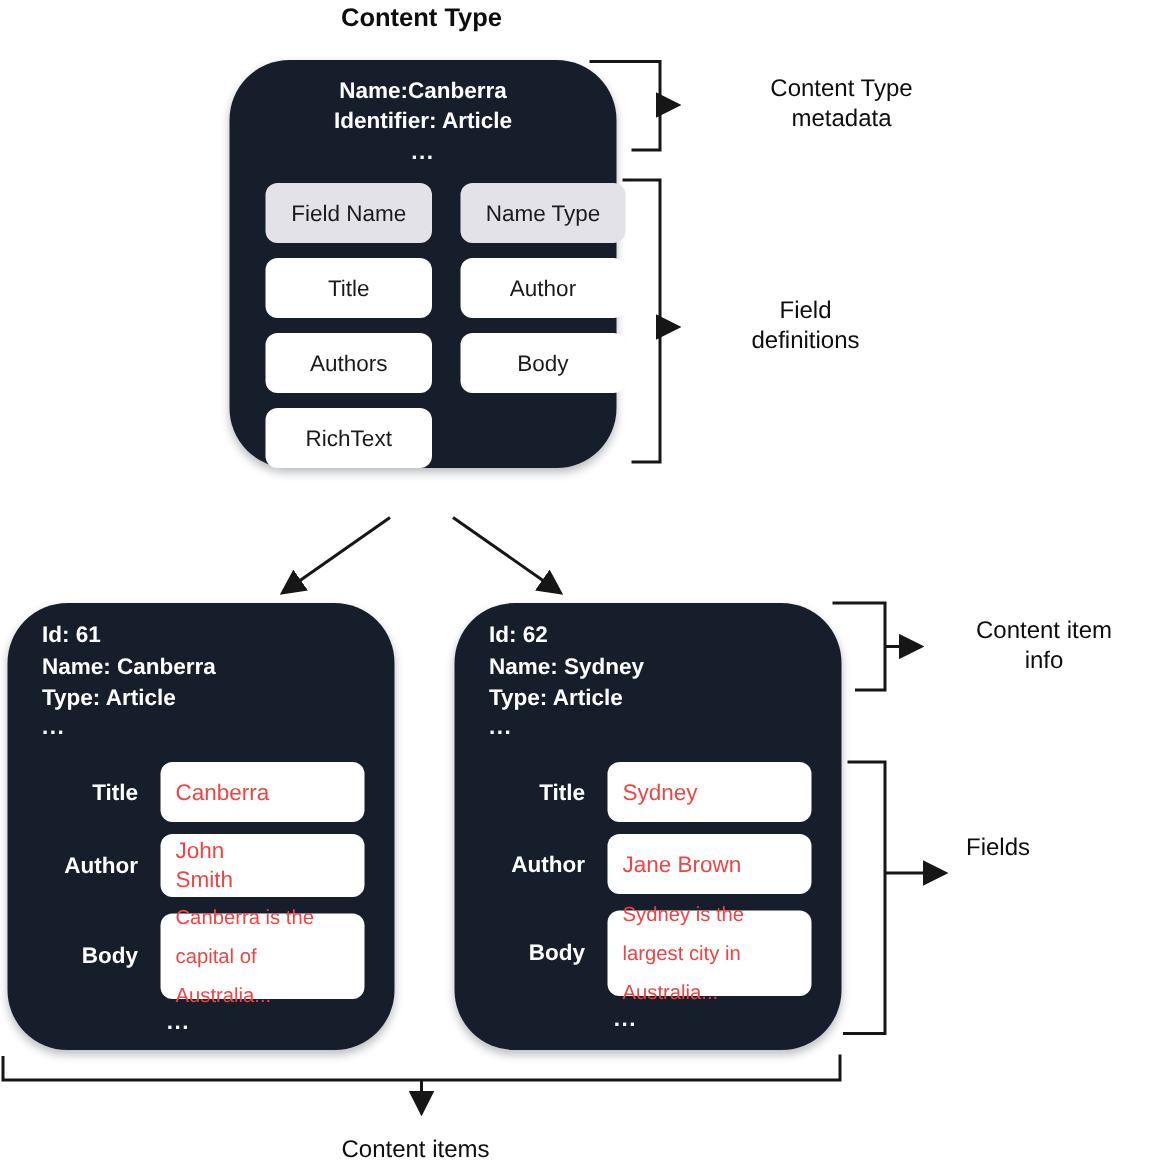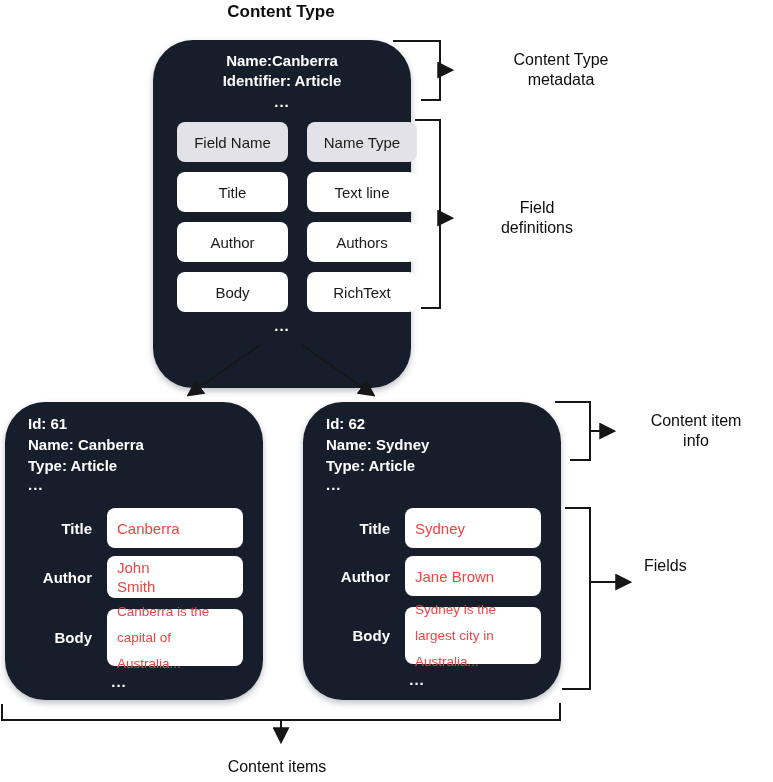--- a/index.html
+++ b/index.html
@@ -9,21 +9,21 @@
 
   .annot { position:absolute; font-size:16px; font-weight:500; color:#0d0d0d;
            text-align:center; line-height:20px; white-space:pre-line; }
   .diagram-title { position:absolute; top:2px; left:281px; transform:translateX(-50%);
            font-size:17px; font-weight:600; color:#0d0d0d; white-space:nowrap; }
 
   .dark-box { position:absolute; background:#161e2b; border-radius:40px;
               box-shadow:0 3px 6px rgba(22,30,43,.28); color:#fff; }
 
   
-  .content-type-box { left:153px; top:40px; width:258px; height:348px; }
+  .content-type-box { left:153px; top:40px; width:258px; height:272px; }
   .ct-meta { margin-top:11px; text-align:center; font-weight:700; font-size:15px; line-height:20px; }
   .ellipsis { text-align:center; font-weight:700; font-size:15px; line-height:15px; letter-spacing:1px; }
   .ct-meta .ellipsis { margin-top:3px; }
   .ct-grid { display:grid; grid-template-columns:111px 110px; column-gap:19px; row-gap:10px;
              padding:0 9px 0 24px; margin-top:13px; }
   .cell { height:40px; background:#ffffff; border-radius:8px; display:flex; align-items:center;
           justify-content:center; font-size:15px; color:#1a1a1a; font-weight:400; }
   .cell.header { background:#e2e2e8; }
   .ct-bottom-ellipsis { margin-top:6px; }
 
@@ -63,21 +63,20 @@
   <div class="dark-box content-type-box">
     <div class="ct-meta">
       <div>Name:Canberra</div>
       <div>Identifier: Article</div>
       <div class="ellipsis">...</div>
     </div>
     <div class="ct-grid">
       <div class="cell header">Field Name</div>
       <div class="cell header">Name Type</div>
       <div class="cell">Title</div>
-      <div class="cell">Text line</div>
       <div class="cell">Author</div>
       <div class="cell">Authors</div>
       <div class="cell">Body</div>
       <div class="cell">RichText</div>
     </div>
     <div class="ellipsis ct-bottom-ellipsis">...</div>
   </div>
 
   <div class="dark-box item-box left">
     <div class="item-meta">

